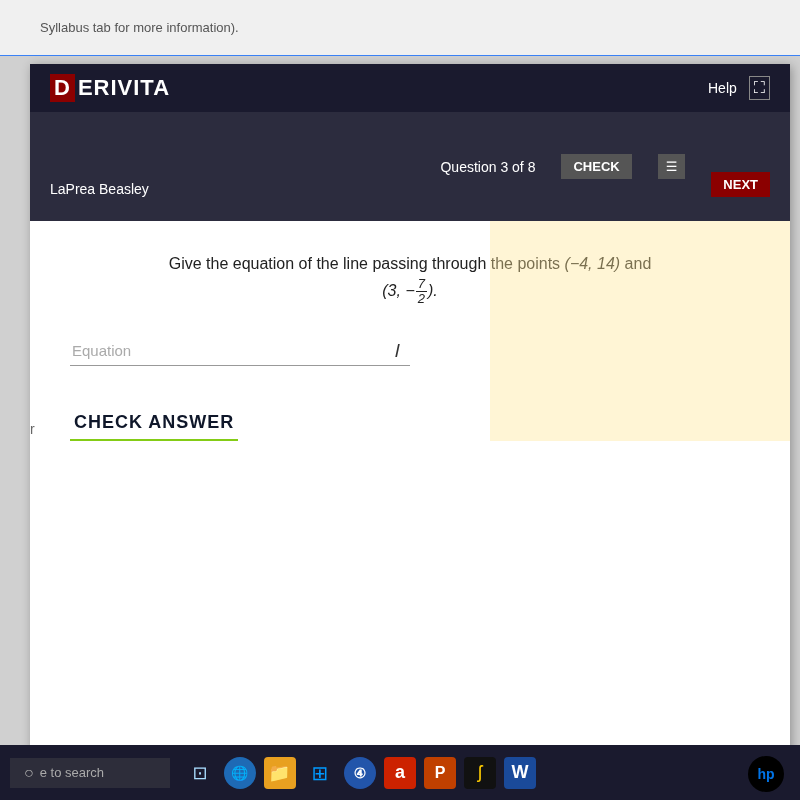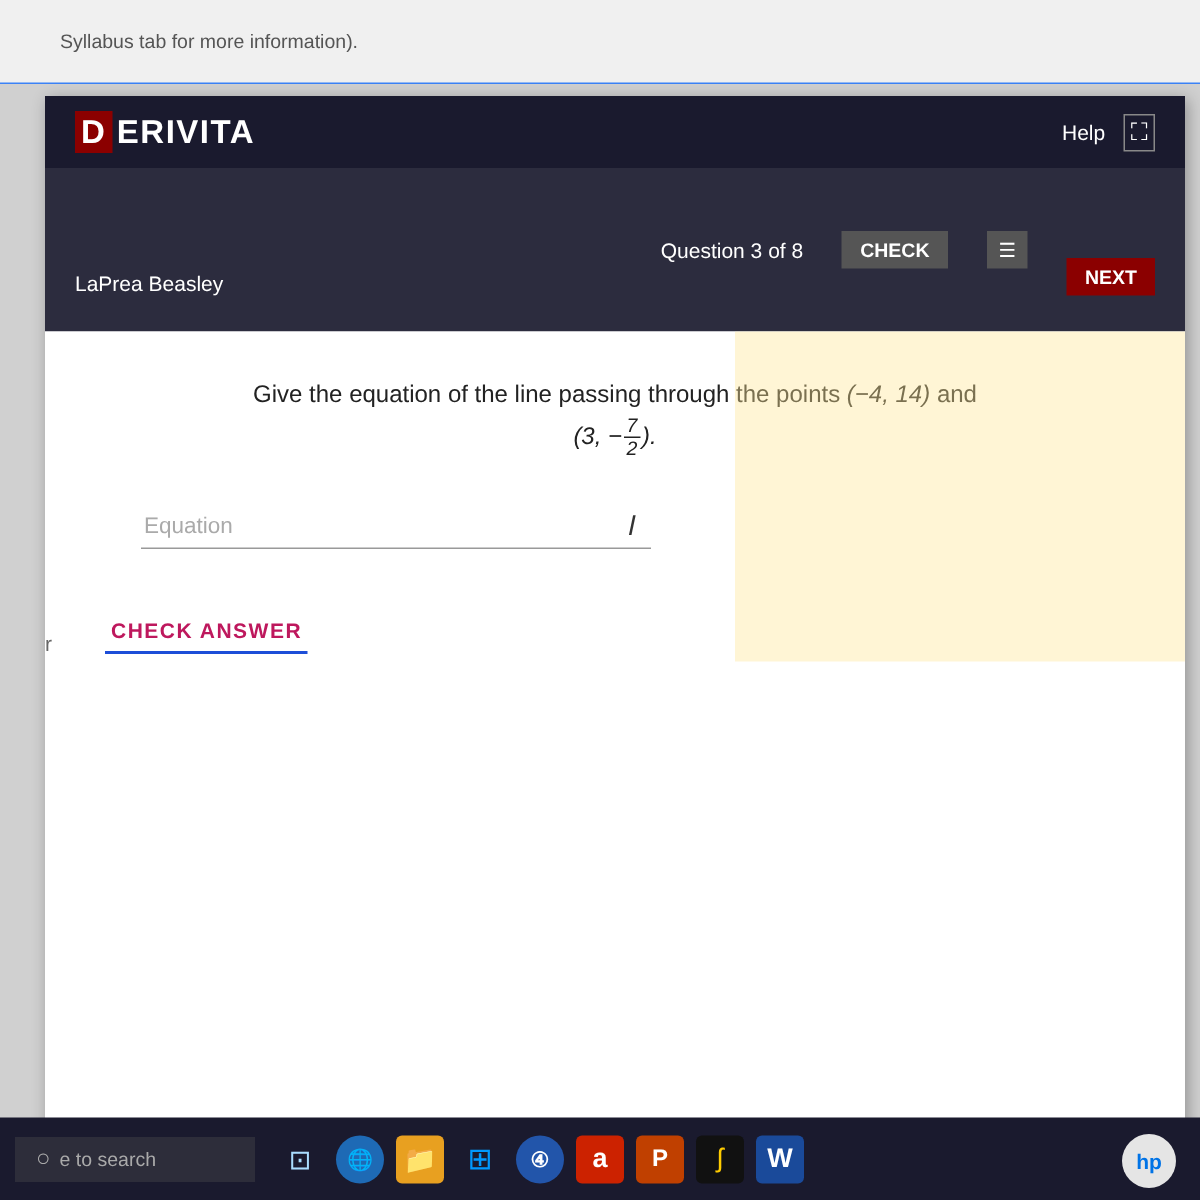--- a/index.html
+++ b/index.html
@@ -179,21 +179,20 @@
       display: flex;
       align-items: flex-end;
       gap: 20px;
       margin-bottom: 40px;
     }
 
     .equation-input-wrapper {
       flex: 1;
       max-width: 340px;
       position: relative;
-      margin-left: 24px;
     }
 
     .equation-input {
       width: 100%;
       border: none;
       border-bottom: 1px solid #999;
       outline: none;
       font-size: 15px;
       padding: 6px 2px;
       color: #888;
@@ -211,25 +210,25 @@
       top: 50%;
       transform: translateY(-50%);
       font-size: 18px;
       color: #333;
       pointer-events: none;
     }
 
     
     .check-answer-btn {
       background: #fff;
-      color: #be185d;
-      border: none;
-      border-bottom: 2px solid #1d4ed8;
+      color: #0f172a;
+      border: none;
+      border-bottom: 2px solid #84cc16;
       padding: 6px 4px;
-      font-size: 14px;
+      font-size: 18px;
       font-weight: bold;
       letter-spacing: 1px;
       cursor: pointer;
       text-transform: uppercase;
     }
 
     
     .taskbar {
       position: absolute;
       bottom: 0;
@@ -272,21 +271,21 @@
       border-radius: 4px;
     }
 
     .hp-logo {
       position: absolute;
       bottom: 8px;
       right: 16px;
       width: 36px;
       height: 36px;
       border-radius: 50%;
-      background: #e5e5e5;
+      background: #000000;
       display: flex;
       align-items: center;
       justify-content: center;
       font-size: 14px;
       font-weight: bold;
       color: #0073e6;
     }
 
     .side-hint {
       position: absolute;

